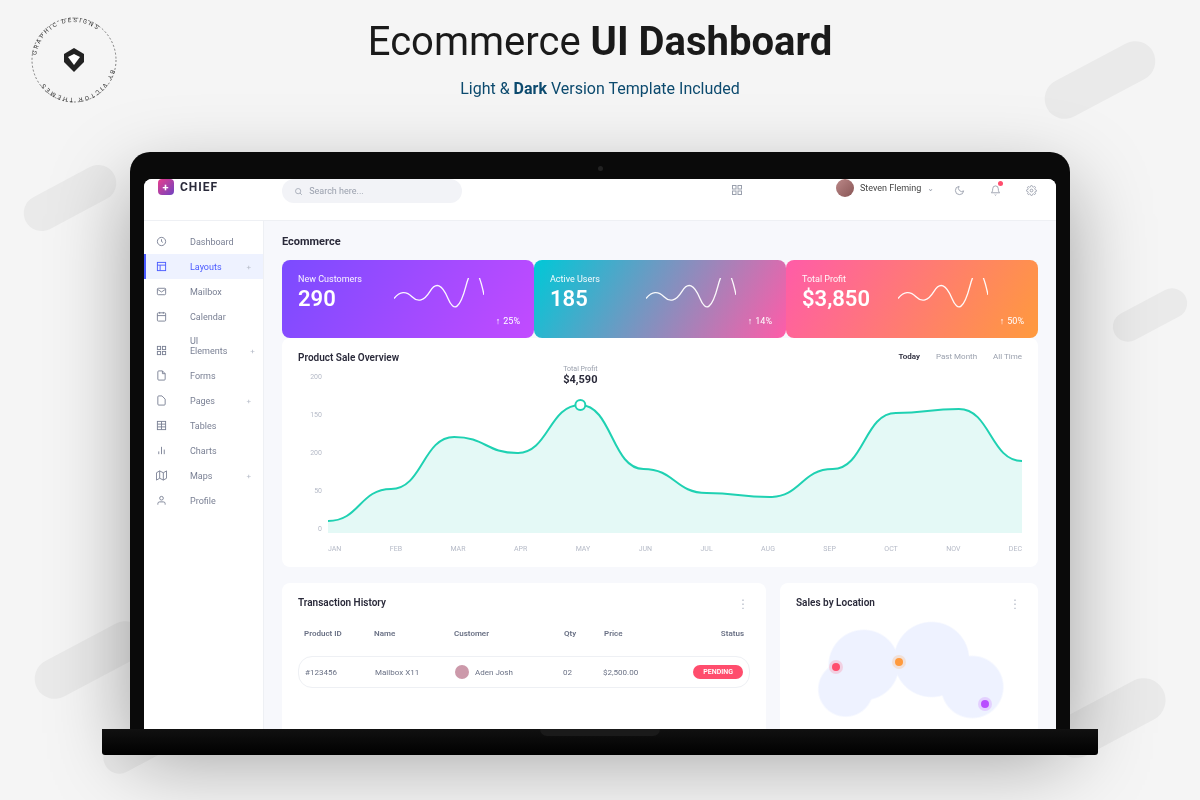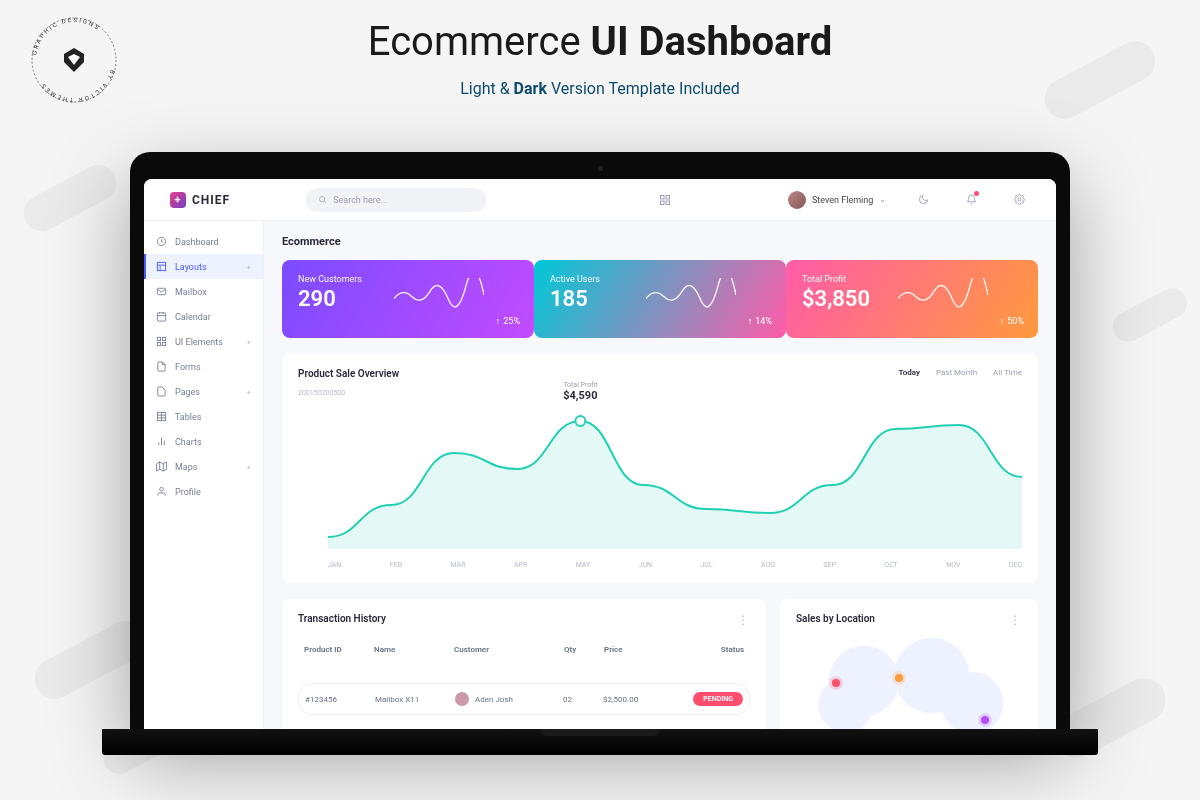--- a/index.html
+++ b/index.html
@@ -10,66 +10,66 @@
 .hero-title h1{font-size:40px;font-weight:400;color:#1a1a1a}
 .hero-title h1 b{font-weight:700}
 .hero-sub{font-size:16px;color:#0c4a6e;margin-top:14px}
 .hero-sub b{font-weight:700}
 .badge{position:absolute;top:10px;left:24px;z-index:2;width:100px;height:100px;display:flex;align-items:center;justify-content:center}
 .badge svg{width:100px;height:100px}
 .laptop{position:absolute;left:50%;top:152px;transform:translateX(-50%);width:940px;z-index:3}
 .laptop-frame{background:#0a0a0a;border-radius:20px 20px 0 0;padding:14px 14px 0;box-shadow:0 30px 80px rgba(0,0,0,.35)}
 .laptop-cam{width:5px;height:5px;border-radius:50%;background:#222;margin:0 auto 8px}
 .screen{background:#f7f8fc;border-radius:8px 8px 0 0;height:550px;overflow:hidden;display:flex;flex-direction:column}
-.topbar{background:#fff;height:42px;display:flex;align-items:center;padding:0 26px;gap:26px;border-bottom:1px solid #eef0f4}
+.topbar{background:#fff;height:42px;display:flex;align-items:flex-start;padding:0 14px;gap:14px;border-bottom:1px solid #eef0f4}
 .logo{display:flex;align-items:center;gap:6px;font-size:12px;font-weight:700;color:#2a2a3a;letter-spacing:1px}
 .logo-mark{width:16px;height:16px;border-radius:4px;background:linear-gradient(135deg,#e83e8c,#6f42c1);position:relative}
 .logo-mark::after{content:"+";position:absolute;inset:0;display:flex;align-items:center;justify-content:center;color:#fff;font-size:11px;font-weight:700}
 .search{flex:0 0 180px;background:#f2f3f7;border-radius:999px;height:24px;display:flex;align-items:center;padding:0 12px;gap:6px;font-size:9px;color:#9aa0ad;margin-left:50px}
 .top-spacer{flex:1}
 .top-icon{width:22px;height:22px;display:flex;align-items:center;justify-content:center;color:#9aa0ad;position:relative}
 .top-icon .dot{position:absolute;top:2px;right:3px;width:5px;height:5px;border-radius:50%;background:#ff4d6d}
 .user{display:flex;align-items:center;gap:6px;font-size:9px;color:#444}
 .avatar{width:18px;height:18px;border-radius:50%;background:linear-gradient(135deg,#b88,#855)}
 .body{flex:1;display:flex;min-height:0}
 .sidebar{width:120px;background:#fff;border-right:1px solid #eef0f4;padding-top:8px}
-.side-item{display:flex;align-items:flex-end;gap:8px;padding:7px 12px;font-size:9px;color:#7a8094;position:relative}
+.side-item{display:flex;align-items:flex-end;gap:23px;padding:7px 12px;font-size:9px;color:#7a8094;position:relative}
 .side-item.active{background:#eef2ff;color:#4a5aff}
 .side-item.active::before{content:"";position:absolute;left:0;top:0;bottom:0;width:2px;background:#4a5aff}
 .side-item .exp{margin-left:auto;font-size:8px;color:#b5bac7}
 .side-icon{width:11px;height:11px;display:flex;align-items:center;justify-content:center}
 .main{flex:1;padding:14px 18px;overflow:auto}
 .page-title{font-size:11px;font-weight:700;color:#2a2a3a;margin-bottom:12px}
-.stats{display:flex;margin-bottom:16px}
+.stats{display:flex;margin-bottom:0}
 .stat{flex:1;border-radius:8px;padding:14px 16px;color:#fff;position:relative;overflow:hidden;min-height:78px}
 .stat .lbl{font-size:9px;opacity:.95;margin-bottom:2px}
 .stat .val{font-size:22px;font-weight:600}
 .stat .delta{position:absolute;right:14px;bottom:12px;font-size:9px;display:flex;align-items:center;gap:3px}
 .stat svg.spark{position:absolute;right:50px;top:18px;width:90px;height:32px;opacity:.95}
 .g1{background:linear-gradient(120deg,#7b4bff,#c24bff)}
 .g2{background:linear-gradient(120deg,#00c8d7,#ff5ca8)}
 .g3{background:linear-gradient(120deg,#ff5ca8,#ff9a3d)}
 .card{background:#fff;border-radius:8px;padding:14px 16px;margin-bottom:16px}
 .card-head{display:flex;align-items:flex-start;margin-bottom:10px}
 .card-title{font-size:10px;font-weight:600;color:#2a2a3a}
 .card-tabs{margin-left:auto;display:flex;gap:16px;font-size:8px;color:#9aa0ad}
 .card-tabs .tab.active{color:#2a2a3a;font-weight:600}
 .chart-wrap{position:relative;height:180px}
-.y-axis{position:absolute;left:0;top:0;bottom:20px;width:24px;display:flex;flex-direction:row;justify-content:space-between;font-size:7px;color:#b5bac7;text-align:right}
+.y-axis{position:absolute;left:0;top:0;bottom:20px;width:24px;display:flex;flex-direction:column;justify-content:space-between;font-size:7px;color:#b5bac7;text-align:right}
 .x-axis{position:absolute;left:30px;right:0;bottom:0;display:flex;justify-content:space-between;font-size:7px;color:#b5bac7}
 .plot{position:absolute;left:30px;right:0;top:0;bottom:20px}
 .tooltip{position:absolute;left:36%;top:-8px;transform:translateX(-50%);text-align:center;background:#fff;font-size:7px;color:#9aa0ad}
 .tooltip .tv{font-size:11px;font-weight:700;color:#2a2a3a}
 .row2{display:flex;gap:14px}
 .row2 .card{margin-bottom:0}
 .row2 .card.left{flex:2}
 .row2 .card.right{flex:1}
 .thead,.trow{display:flex;align-items:center;font-size:8px;padding:8px 6px}
 .thead{color:#6a7185;font-weight:600}
-.trow{color:#6a7185;border:1px solid #eef0f4;border-radius:14px;margin-top:21px}
+.trow{color:#6a7185;border:1px solid #eef0f4;border-radius:14px;margin-top:10px}
 .c-pid{flex:0 0 70px}.c-name{flex:0 0 80px}.c-cust{flex:1;display:flex;align-items:center;gap:6px}.c-qty{flex:0 0 40px}.c-price{flex:0 0 70px}.c-status{flex:0 0 70px;text-align:right}
 .pill{display:inline-block;padding:3px 10px;border-radius:999px;font-size:7px;color:#fff;font-weight:600}
 .pill.pending{background:#ff4d6d}
 .mini-av{width:14px;height:14px;border-radius:50%;background:#c9a}
 .more{margin-left:auto;color:#b5bac7;font-size:12px;letter-spacing:1px}
 .worldmap{height:110px;position:relative;background:radial-gradient(circle at 30% 40%,#eef2ff 20%,transparent 21%),radial-gradient(circle at 60% 35%,#eef2ff 24%,transparent 25%),radial-gradient(circle at 78% 60%,#eef2ff 16%,transparent 17%),radial-gradient(circle at 22% 62%,#eef2ff 14%,transparent 15%);border-radius:4px}
 .pin{position:absolute;width:8px;height:8px;border-radius:50%}
 .laptop-base{height:26px;background:linear-gradient(#111,#000);border-radius:0 0 3px 3px;position:relative;margin:0 -28px}
 .laptop-base::before{content:"";position:absolute;top:0;left:50%;transform:translateX(-50%);width:120px;height:7px;background:#1a1a1a;border-radius:0 0 8px 8px}
 </style>

